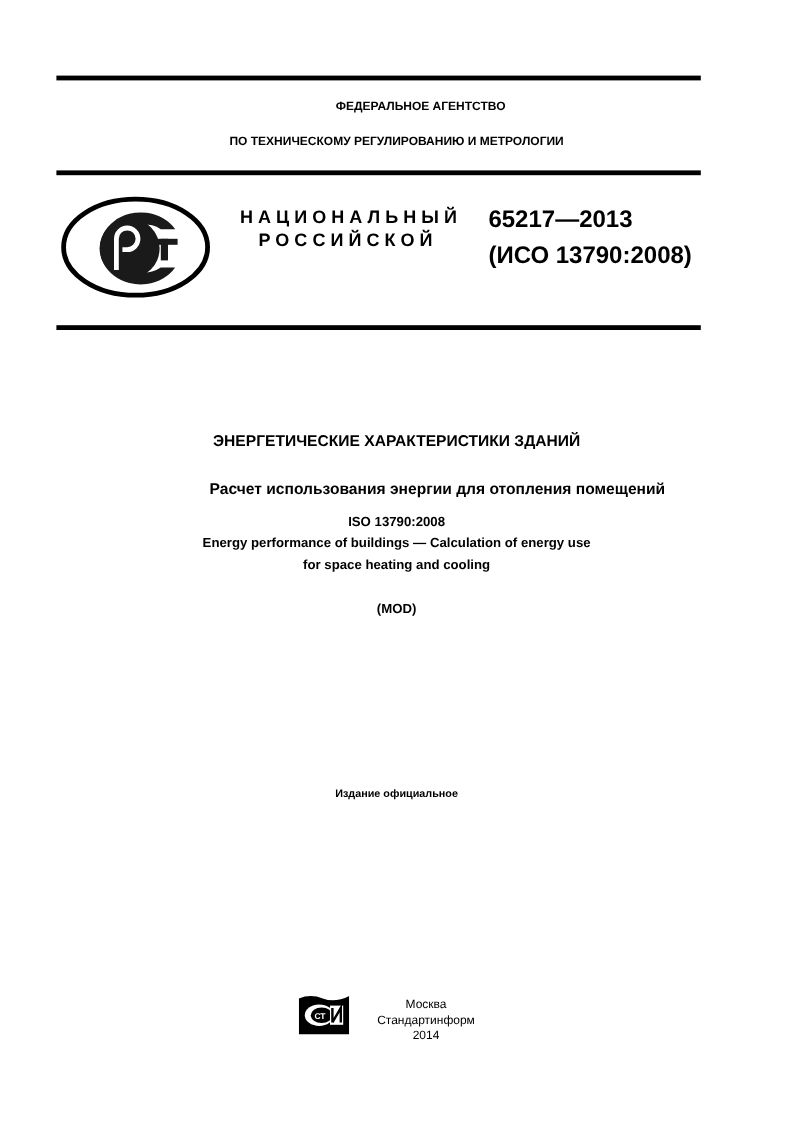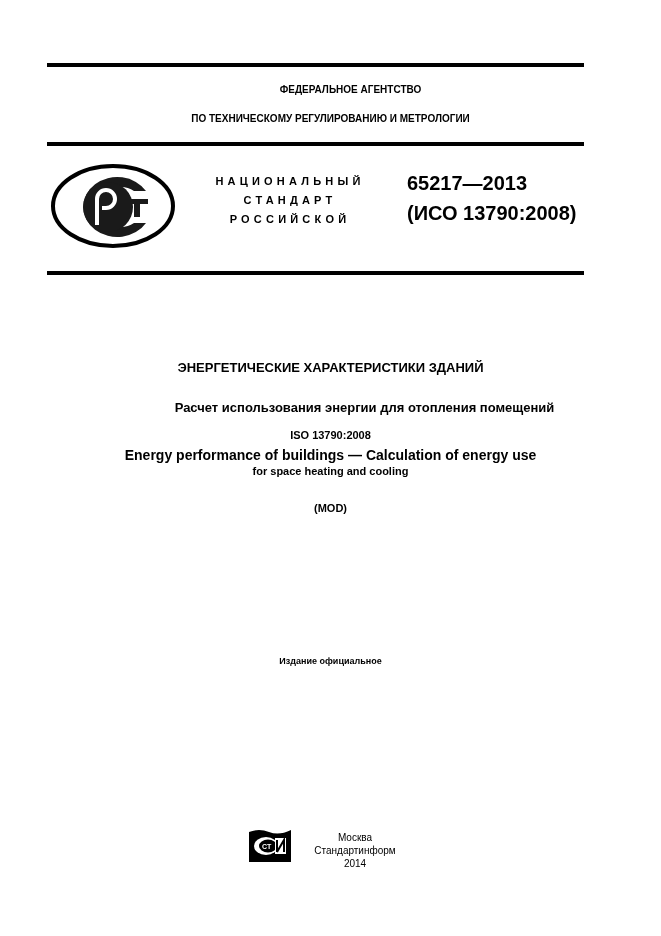--- a/index.html
+++ b/index.html
@@ -3,21 +3,21 @@
 <meta charset="utf-8">
 <style>
   html, body { margin: 0; padding: 0; background: #ffffff; }
   body { width: 661px; height: 936px; position: relative; overflow: hidden;
          font-family: "Liberation Sans", sans-serif; color: #000; }
   .rule { position: absolute; left: 47px; width: 537px; height: 4px; background: #000; }
   .center { position: absolute; left: 0; width: 661px; text-align: center; }
   .b { font-weight: bold; }
   .agency { font-size: 10px; font-weight: bold; }
   .nat { position: absolute; left: 200px; width: 180px; text-align: center;
-         font-size: 11px; font-weight: bold; letter-spacing: 4.2px; line-height: 19px; }
+         font-size: 15px; font-weight: bold; letter-spacing: 4.2px; line-height: 19px; }
   .gost { position: absolute; left: 407px; font-weight: bold; font-size: 20px; line-height: 30px; }
   .logo { position: absolute; left: 50px; top: 163px; }
   .pub-logo { position: absolute; left: 249px; top: 828px; }
   .pub { position: absolute; left: 300px; width: 110px; text-align: center; font-size: 10px; line-height: 13px; }
 </style>
 </head>
 <body>
 
 <div class="rule" style="top:63px;"></div>
 
@@ -32,35 +32,34 @@
     <path d="M96 28 A34 30 0 1 0 96 60 L84 60 A22 20 0 1 1 84 28 Z" fill="#1a1a1a"></path>
     <circle cx="58" cy="44" r="25" fill="#1a1a1a"></circle>
     <path d="M47 62 L47 36 A9 9 0 1 1 56 45 L52 45" fill="none" stroke="#fff" stroke-width="4"></path>
     <rect x="76" y="36" width="22" height="5" fill="#1a1a1a"></rect>
     <rect x="84" y="36" width="6" height="18" fill="#1a1a1a"></rect>
   </svg>
 </div>
 
 <div class="nat" style="top:172px;">
   <div>НАЦИОНАЛЬНЫЙ</div>
-  <div>СТАНДАРТ</div>
   <div>РОССИЙСКОЙ</div>
 </div>
 
 <div class="gost" style="top:168px;">
   <div>65217—2013</div>
   <div>(ИСО 13790:2008)</div>
 </div>
 
 <div class="rule" style="top:271px;"></div>
 
 <div class="center b" style="top:360px; font-size:13px;">ЭНЕРГЕТИЧЕСКИЕ ХАРАКТЕРИСТИКИ ЗДАНИЙ</div>
 <div class="center b" style="top:400px; font-size:13px;padding-left:34px;">Расчет использования энергии для отопления помещений</div>
 <div class="center b" style="top:429px; font-size:11px;">ISO 13790:2008</div>
-<div class="center b" style="top:447px; font-size:14px;text-align:center;">Energy performance of buildings — Calculation of energy use</div>
+<div class="center b" style="top:447px; font-size:11px;text-align:center;">Energy performance of buildings — Calculation of energy use</div>
 <div class="center b" style="top:465px; font-size:11px;">for space heating and cooling</div>
 <div class="center b" style="top:502px; font-size:11px;">(MOD)</div>
 
 <div class="center b" style="top:656px; font-size:9px;">Издание официальное</div>
 
 <div class="pub-logo">
   <svg width="42" height="34" viewBox="0 0 42 34">
     <path d="M0 4 Q10 0 20 4 Q30 8 42 2 L42 34 L0 34 Z" fill="#000"></path>
     <ellipse cx="17" cy="18" rx="12" ry="9" fill="#fff"></ellipse>
     <ellipse cx="19" cy="18" rx="9" ry="6.5" fill="#000"></ellipse>

